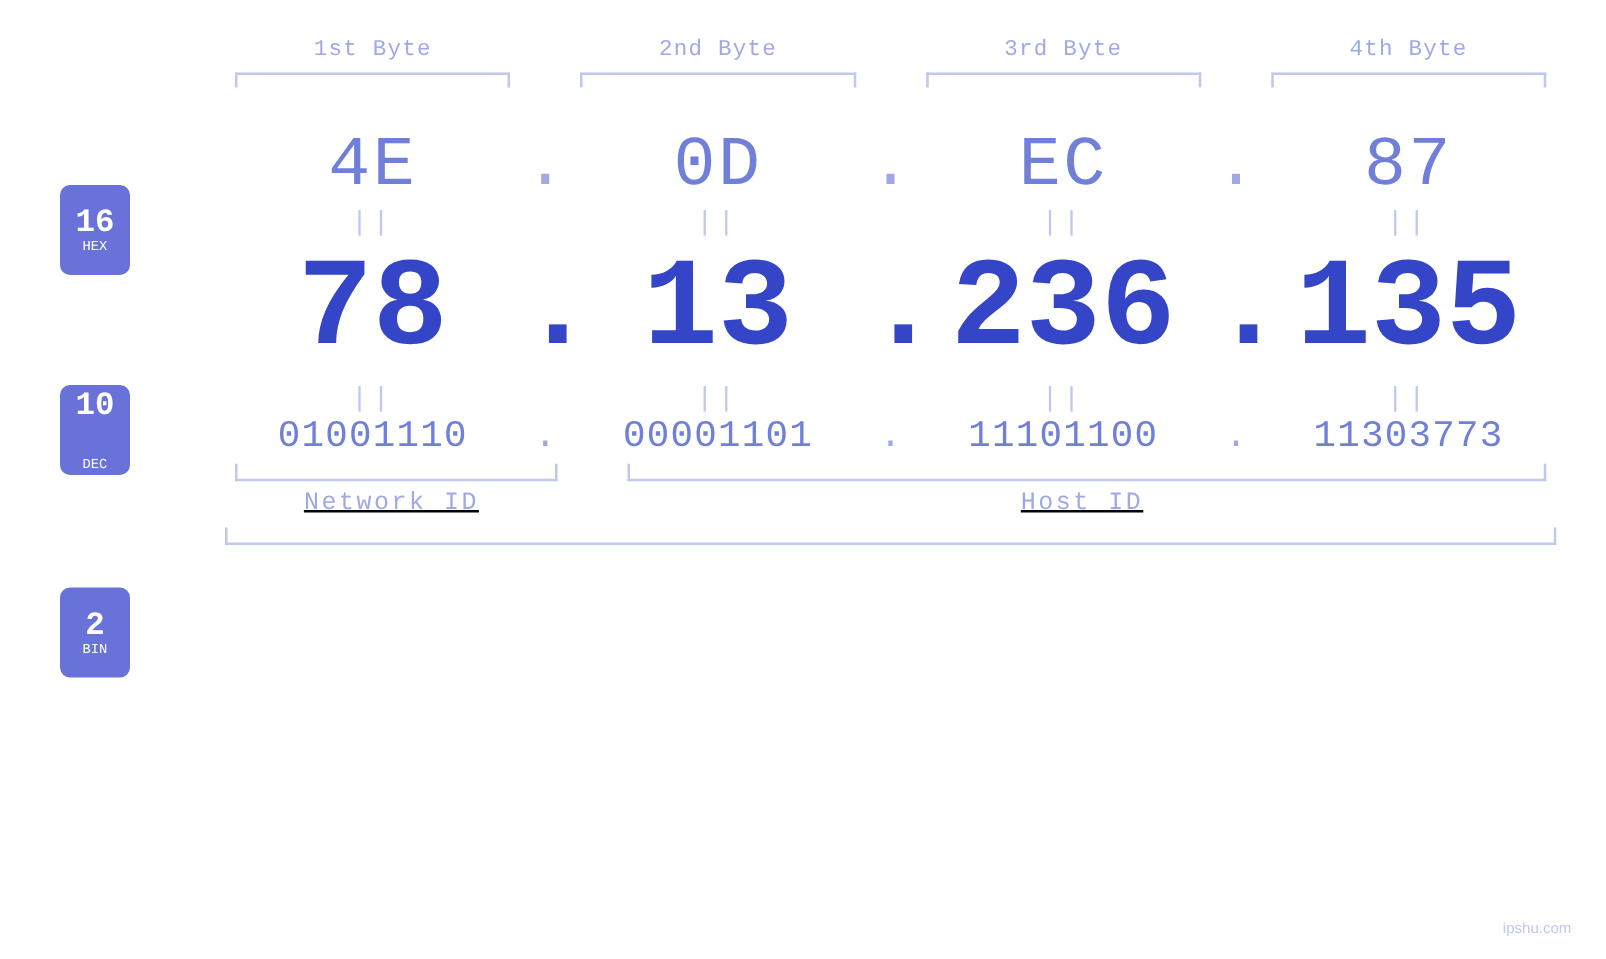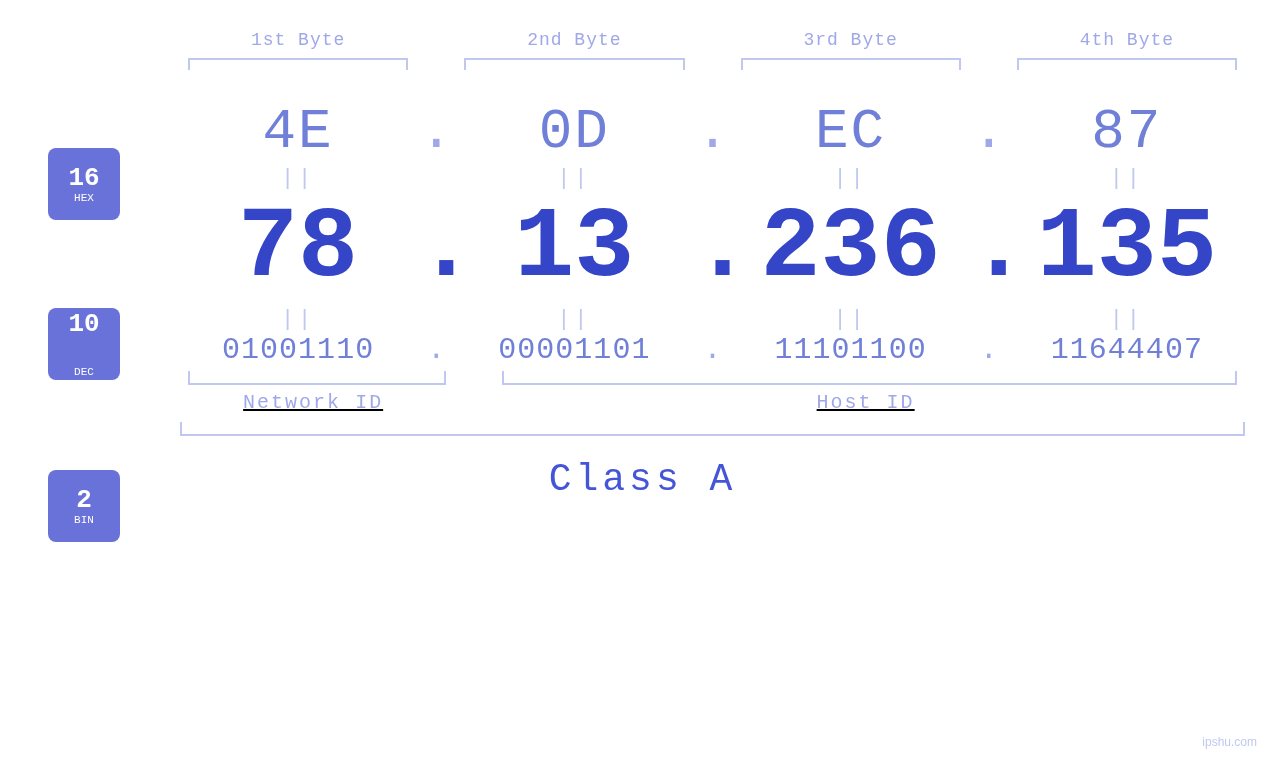--- a/index.html
+++ b/index.html
@@ -18,21 +18,21 @@
       height: 100%;
       display: flex;
       flex-direction: column;
       align-items: center;
       padding: 20px 40px 20px 40px;
       position: relative;
     }
 
     
     .badge {
-      width: 72px;
+      width: 56px;
       height: 72px;
       background: #6872d8;
       border-radius: 8px;
       display: flex;
       flex-direction: column;
       align-items: center;
       justify-content: center;
       color: white;
       position: absolute;
       left: 48px;
@@ -364,35 +364,34 @@
     <div class="dot-cell">
       <span class="bin-dot">.</span>
     </div>
     <div class="byte-cell">
       <span class="bin-value">11101100</span>
     </div>
     <div class="dot-cell">
       <span class="bin-dot">.</span>
     </div>
     <div class="byte-cell">
-      <span class="bin-value">11644407</span>
+      <span class="bin-value">11303773</span>
     </div>
   </div>
 
   <div class="bottom-bracket-row">
     <div class="bottom-bracket-net"></div>
     <div class="spacer-dot"></div>
     <div class="bottom-bracket-host"></div>
   </div>
 
   <div class="id-labels-row">
     <div class="network-id-label">Network ID</div>
     <div class="spacer-dot"></div>
     <div class="host-id-label">Host ID</div>
   </div>
 
   <div class="full-bracket-row"></div>
 
-  <div class="class-label">Class A</div>
 
   <div class="watermark">ipshu.com</div>
 
 </div>
 
 </body></html>

